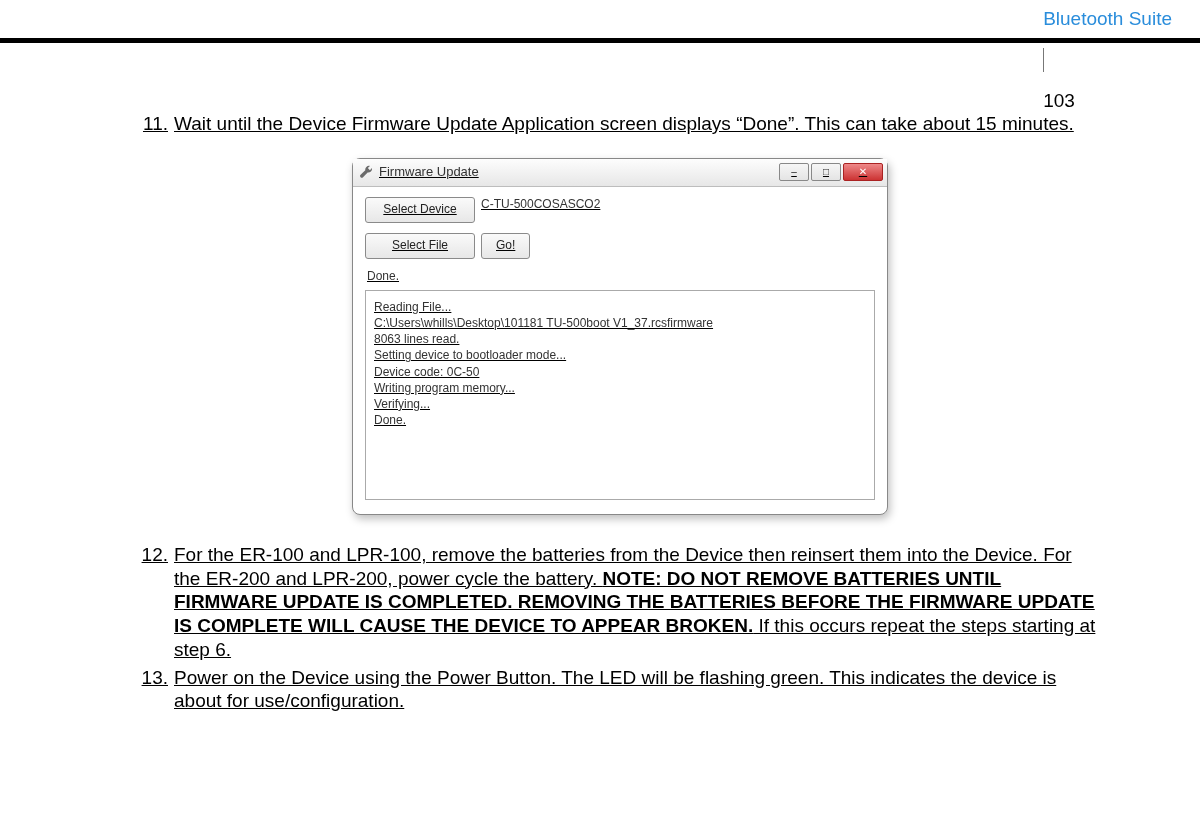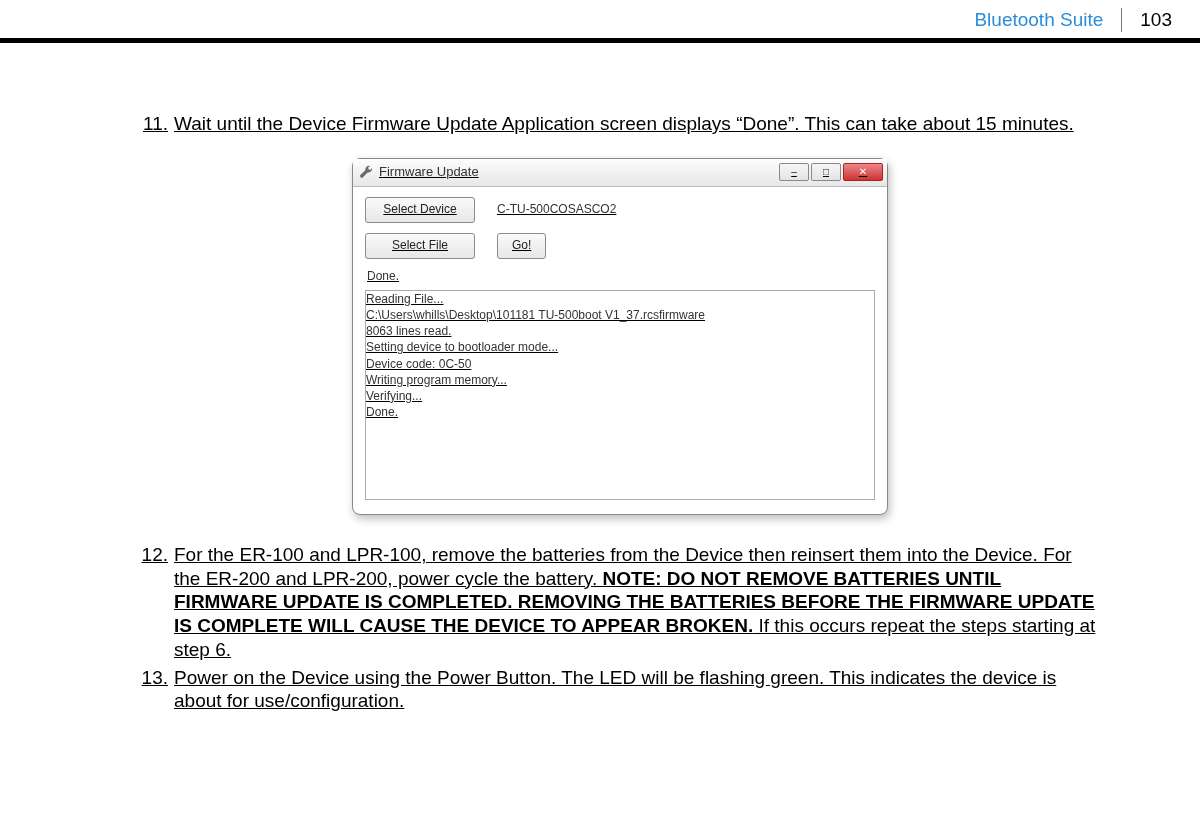--- a/index.html
+++ b/index.html
@@ -1,44 +1,44 @@
 <!DOCTYPE html>
 <html><head>
 <meta charset="utf-8">
 <style>
   * { box-sizing: border-box; margin: 0; padding: 0; }
   html, body { width: 1200px; height: 818px; background: #fff; font-family: Arial, Helvetica, sans-serif; color: #000; }
   .page { position: relative; width: 1200px; height: 818px; }
 
   .header-line { position: absolute; top: 38px; left: 0; right: 0; height: 5px; background: #000; }
-  .header-section { position: absolute; top: 8px; right: 28px; font-family: Arial, sans-serif; font-size: 19px; display: flex; align-items: center; gap: 18px; }
+  .header-section { position: absolute; top: 8px; right: 28px; font-family: Arial, sans-serif; font-size: 19px; display: flex; gap: 18px; flex-direction: column; }
   .header-section .title { color: #2a8ddb; }
   .divider { width: 1px; height: 24px; background: #777; }
   .header-section .page-num { color: #000; }
 
   .content { position: absolute; top: 112px; left: 140px; width: 960px; font-size: 19px; line-height: 1.25; text-decoration: underline; }
   .step { display: flex; gap: 6px; margin-bottom: 4px; }
   .step-num { min-width: 28px; text-align: right; white-space: nowrap; }
   .step-body { flex: 1; }
 
   .figure { margin: 22px auto 28px auto; width: 536px; }
   .win { width: 536px; border: 1px solid #888; border-radius: 8px; background: #fff; box-shadow: 2px 4px 8px rgba(0,0,0,.25); font-family: "Segoe UI", Tahoma, sans-serif; font-size: 12px; color: #222; }
   .titlebar { height: 28px; display: flex; align-items: center; padding: 0 4px 0 6px; background: linear-gradient(#fdfdfd,#e7e7e7); border-bottom: 1px solid #bdbdbd; }
   .titlebar .icon { width: 14px; height: 14px; margin-right: 6px; display: inline-block; }
   .titlebar .title { flex: 1; font-size: 13px; color: #333; }
   .winbtns { display: flex; gap: 2px; }
   .winbtn { width: 30px; height: 18px; border: 1px solid #888; border-radius: 2px; background: linear-gradient(#f6f6f6,#e4e4e4); display: flex; align-items: center; justify-content: center; font-size: 10px; line-height: 1; }
   .winbtn.close { background: linear-gradient(#e88,#c33); color: #fff; border-color: #a22; width: 40px; }
   .winbody { padding: 10px 12px 14px; }
-  .form-row { display: flex; align-items: center; gap: 22px; margin-bottom: 10px; }
+  .form-row { display: flex; align-items: flex-start; gap: 6px; margin-bottom: 10px; }
   .btn { display: inline-flex; align-items: center; justify-content: center; height: 26px; padding: 0 14px; border: 1px solid #8a8a8a; border-radius: 3px; background: linear-gradient(#fafafa,#e7e7e7); font-size: 12px; white-space: nowrap; }
   .btn.wide { min-width: 110px; }
   .text-val { font-size: 12px; color: #333; white-space: nowrap; overflow: hidden; text-overflow: ellipsis; }
   .status-line { font-size: 12px; color: #333; margin: 8px 2px 6px; }
-  .log { border: 1px solid #aaa; min-height: 210px; padding: 0; font-size: 12px; color: #333; line-height: 1.35; background: #fff; }
+  .log { border: 1px solid #aaa; min-height: 210px; padding: 8px; font-size: 12px; color: #333; line-height: 1.35; background: #fff; }
   .log div { white-space: pre-wrap; }
 
   .note { font-weight: 700; text-decoration: underline; }
 </style>
 </head>
 <body>
 
 <div class="page">
   <div class="header-section">
     <span class="title">Bluetooth Suite</span>

